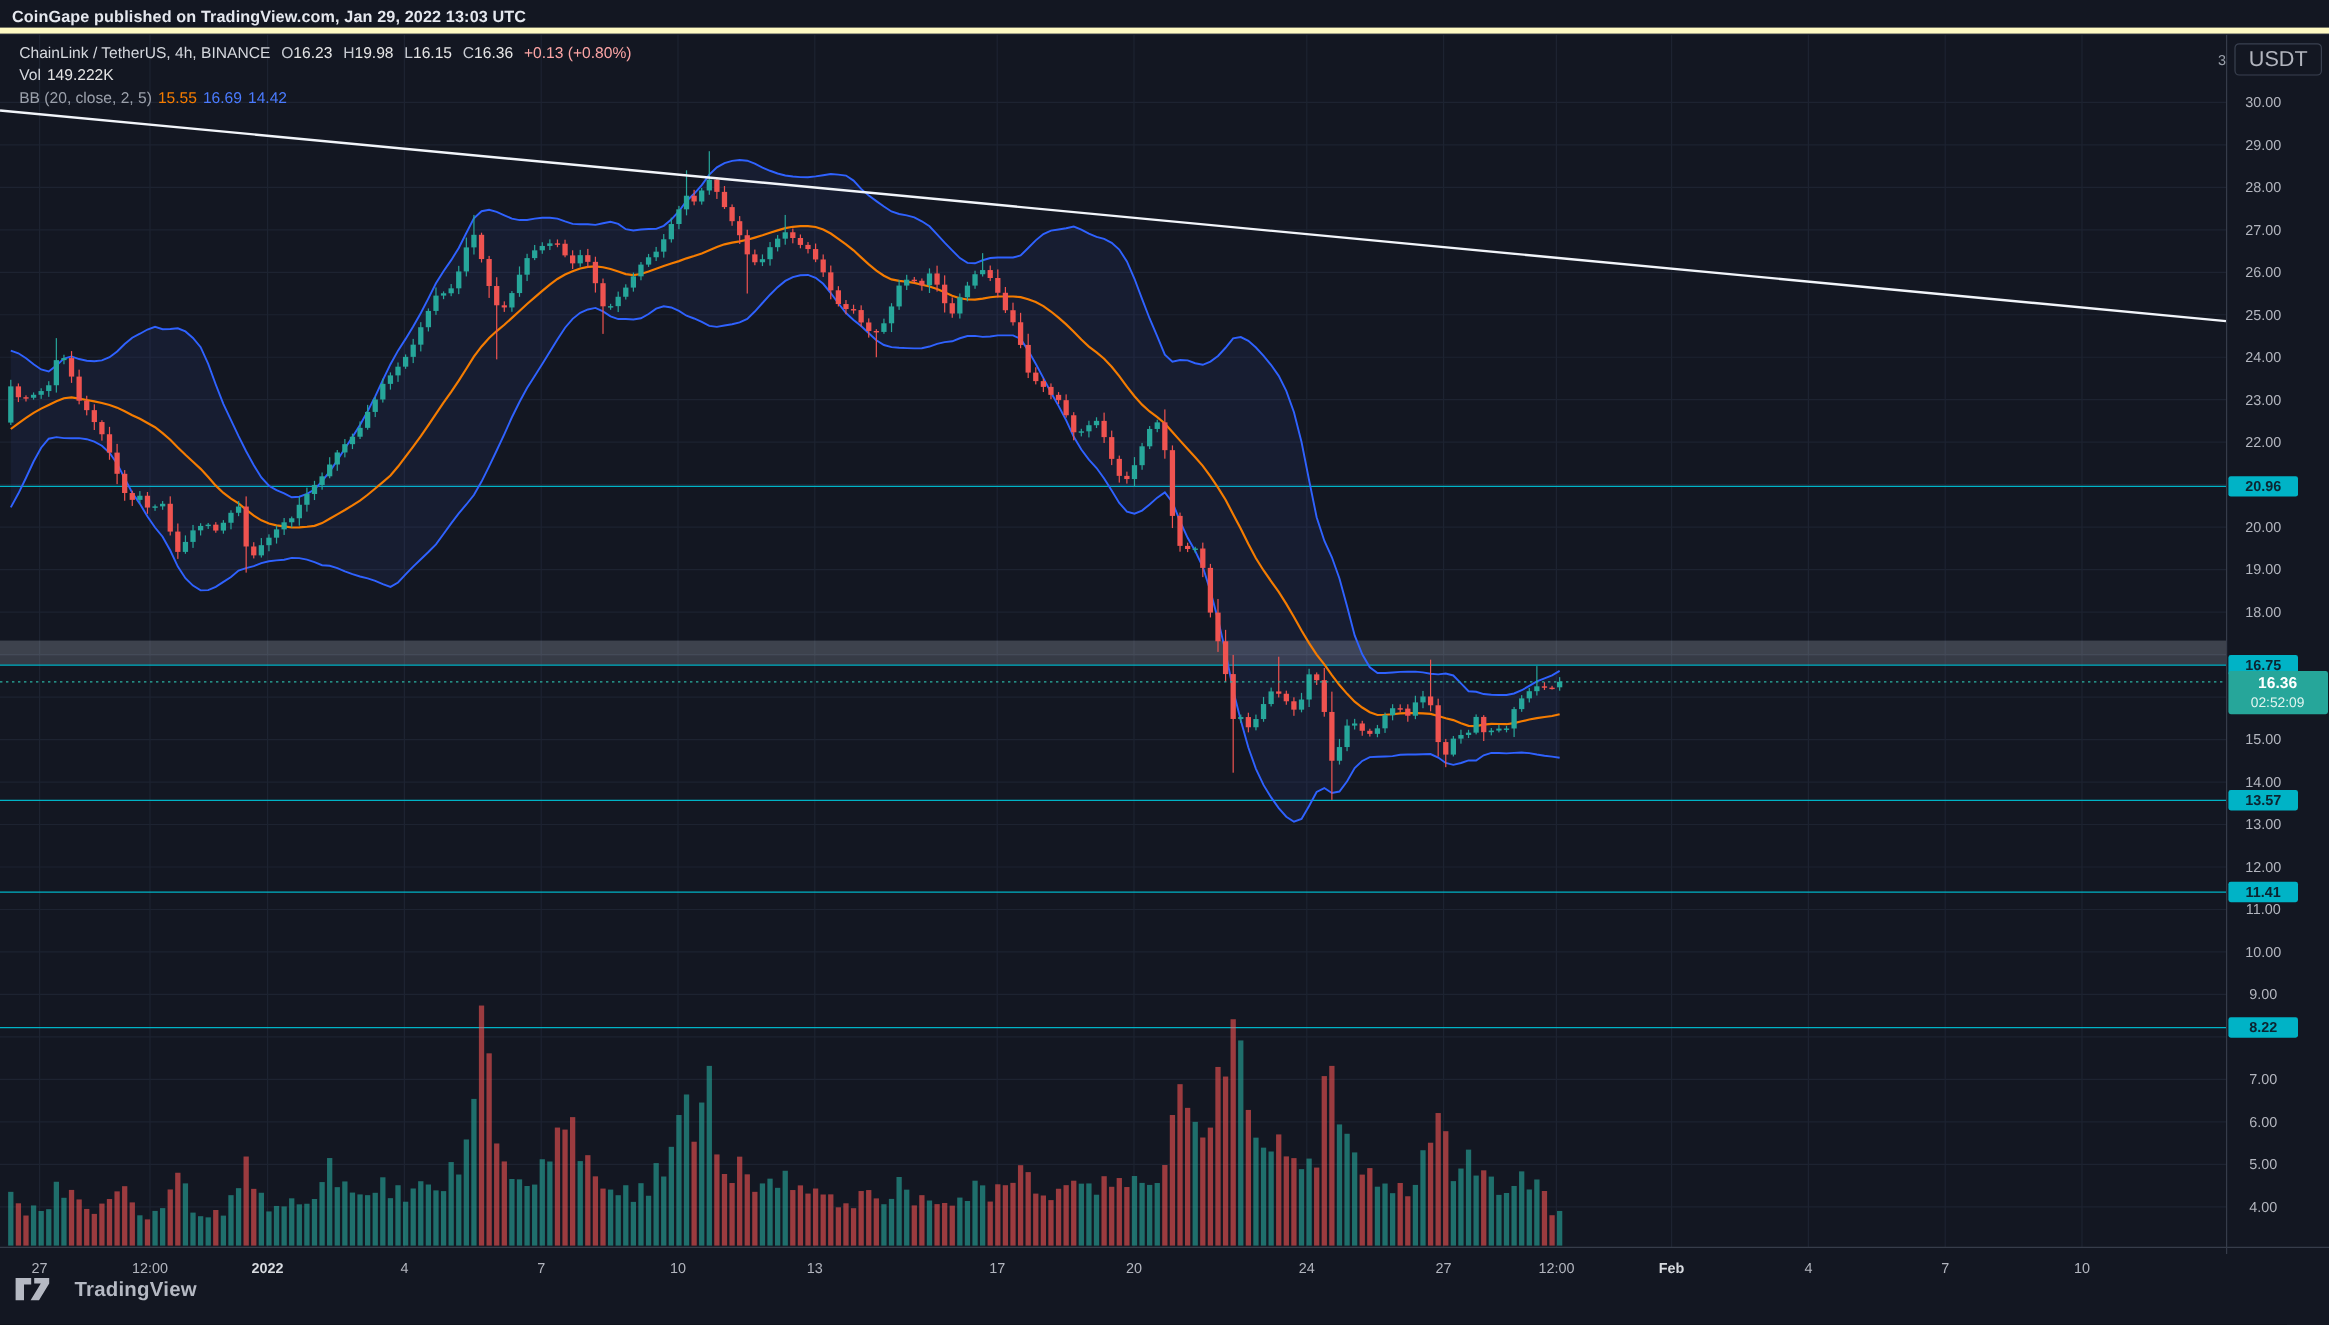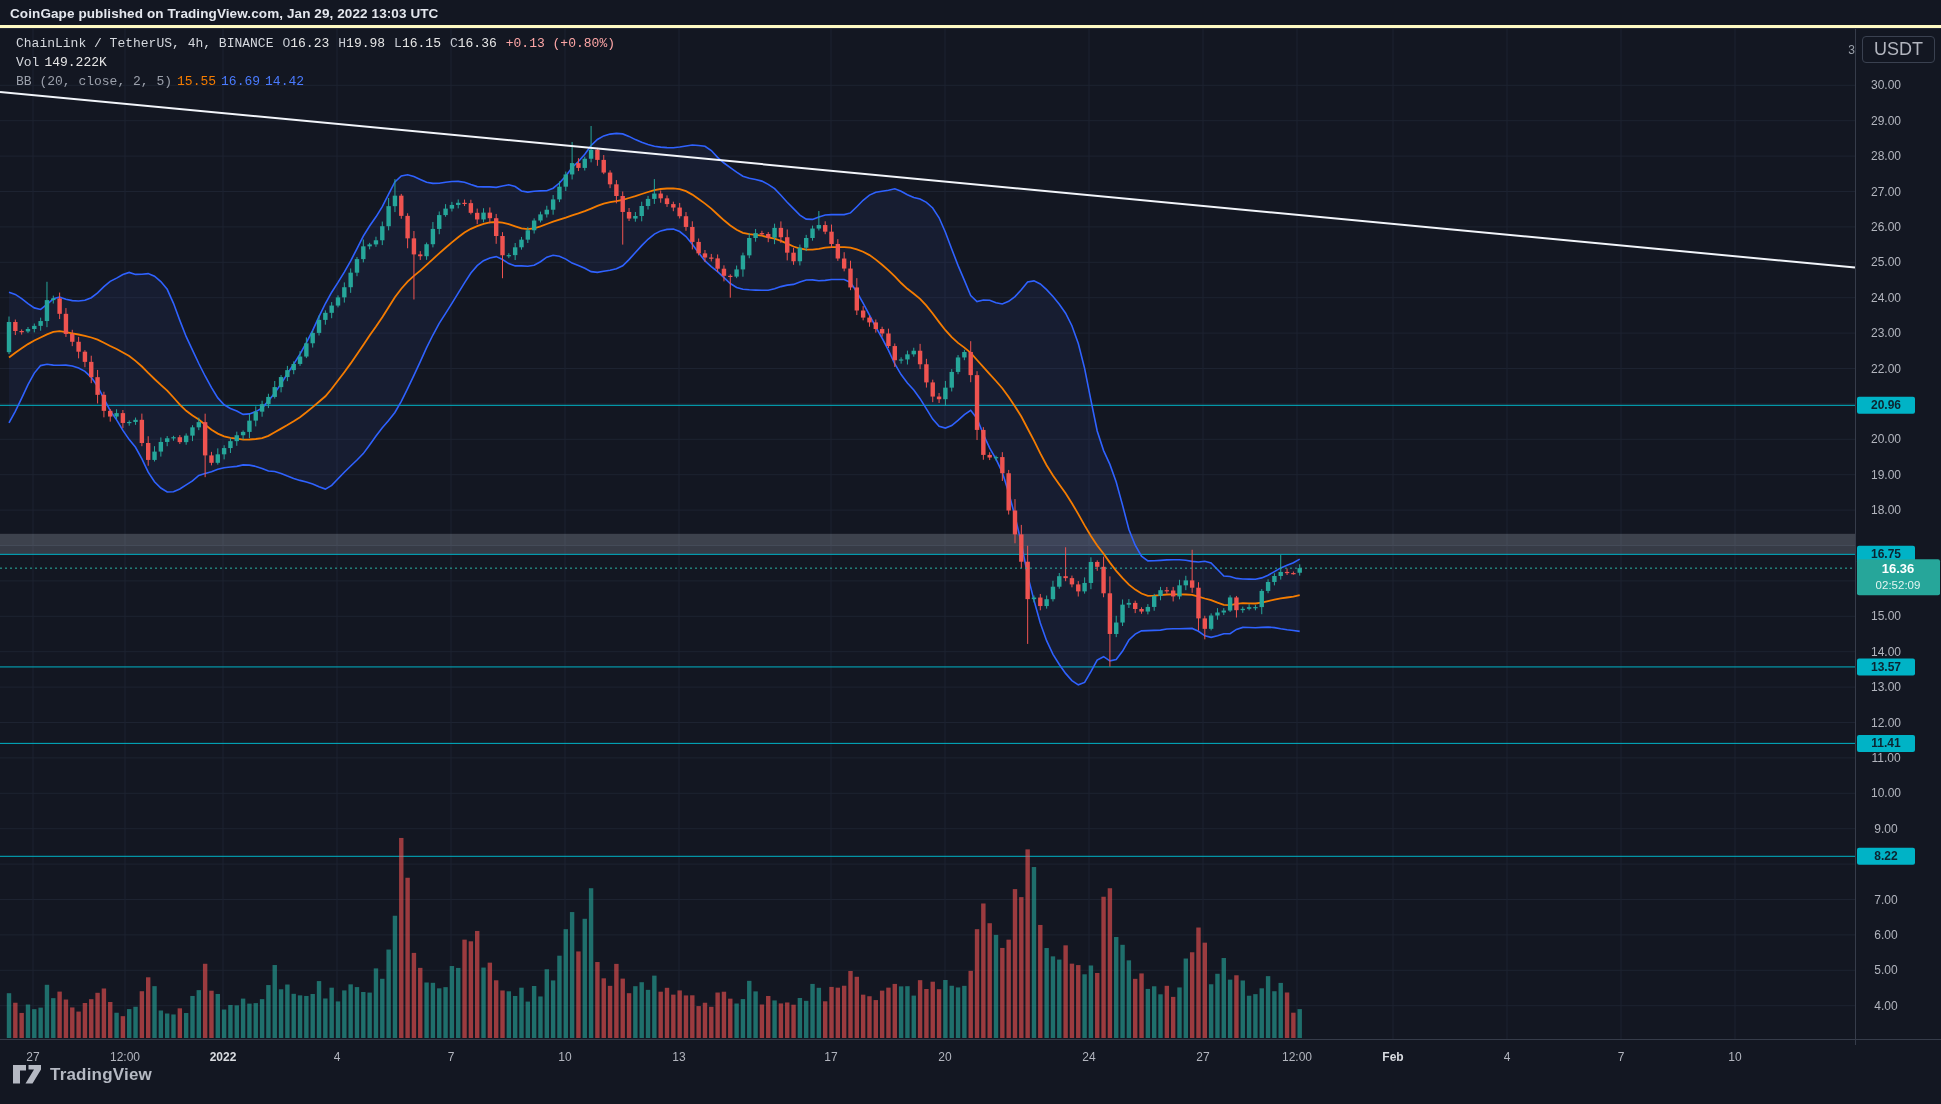--- a/index.html
+++ b/index.html
@@ -1,34 +1,34 @@
 <!DOCTYPE html>
 <html><head>
 <meta charset="utf-8">
 <style>
   html,body{margin:0;padding:0;background:#0d1117;}
   .stage{position:relative;width:1941px;height:1104px;background:#131722;overflow:hidden;
          font-family:"Liberation Sans",sans-serif;}
   .topbar{position:absolute;left:0;top:0;width:100%;height:28px;line-height:28px;
           padding-left:10px;box-sizing:border-box;font-size:13.5px;font-weight:600;color:#e4e7ee;
-          border-bottom:3px solid #fef9c3;letter-spacing:.1px;}
+          border-bottom:5px solid #fef9c3;letter-spacing:.1px;}
   #chart{position:absolute;left:0;top:0;}
-  .legend{position:absolute;left:16px;top:36px;font-size:13px;color:#d5d8de;font-family:Liberation Mono, monospace;}
+  .legend{position:absolute;left:16px;top:36px;font-size:13px;color:#d5d8de;}
   .legend .row{display:flex;align-items:baseline;gap:5px;height:19px;white-space:nowrap;}
   .legend .t{color:#d5d8de;}
   .legend .k{color:#c6cad2;margin-left:4px;}
   .legend .v{color:#e5e5e5;}
   .legend .chg{color:#fca5a5;margin-left:4px;}
   .legend .dim{color:#9ba0ab;}
   .legend .orange{color:#f57c00;}
   .legend .blue{color:#4a7bff;}
   .currency{position:absolute;top:36px;right:6px;display:flex;align-items:center;gap:7px;
             font-size:12px;color:#9aa0aa;}
   .pill{border:1px solid #3a4150;border-radius:4px;padding:2px 11px;color:#b2b5be;font-size:18px;}
-  .branding{position:absolute;left:12px;top:1064px;display:flex;align-items:center;gap:8px;}
+  .branding{position:absolute;left:12px;top:1064px;display:flex;align-items:center;gap:20px;}
   .branding .txt{font-size:17px;font-weight:600;color:#b5b9c3;letter-spacing:.2px;}
 </style>
 </head>
 <body>
 
 <div class="stage">
 
   <svg id="chart" width="1941" height="1104">
       <g>
         <line x1="0" x2="1855" y1="1005.7" y2="1005.7" stroke="#1d2331" stroke-width="1"></line>

